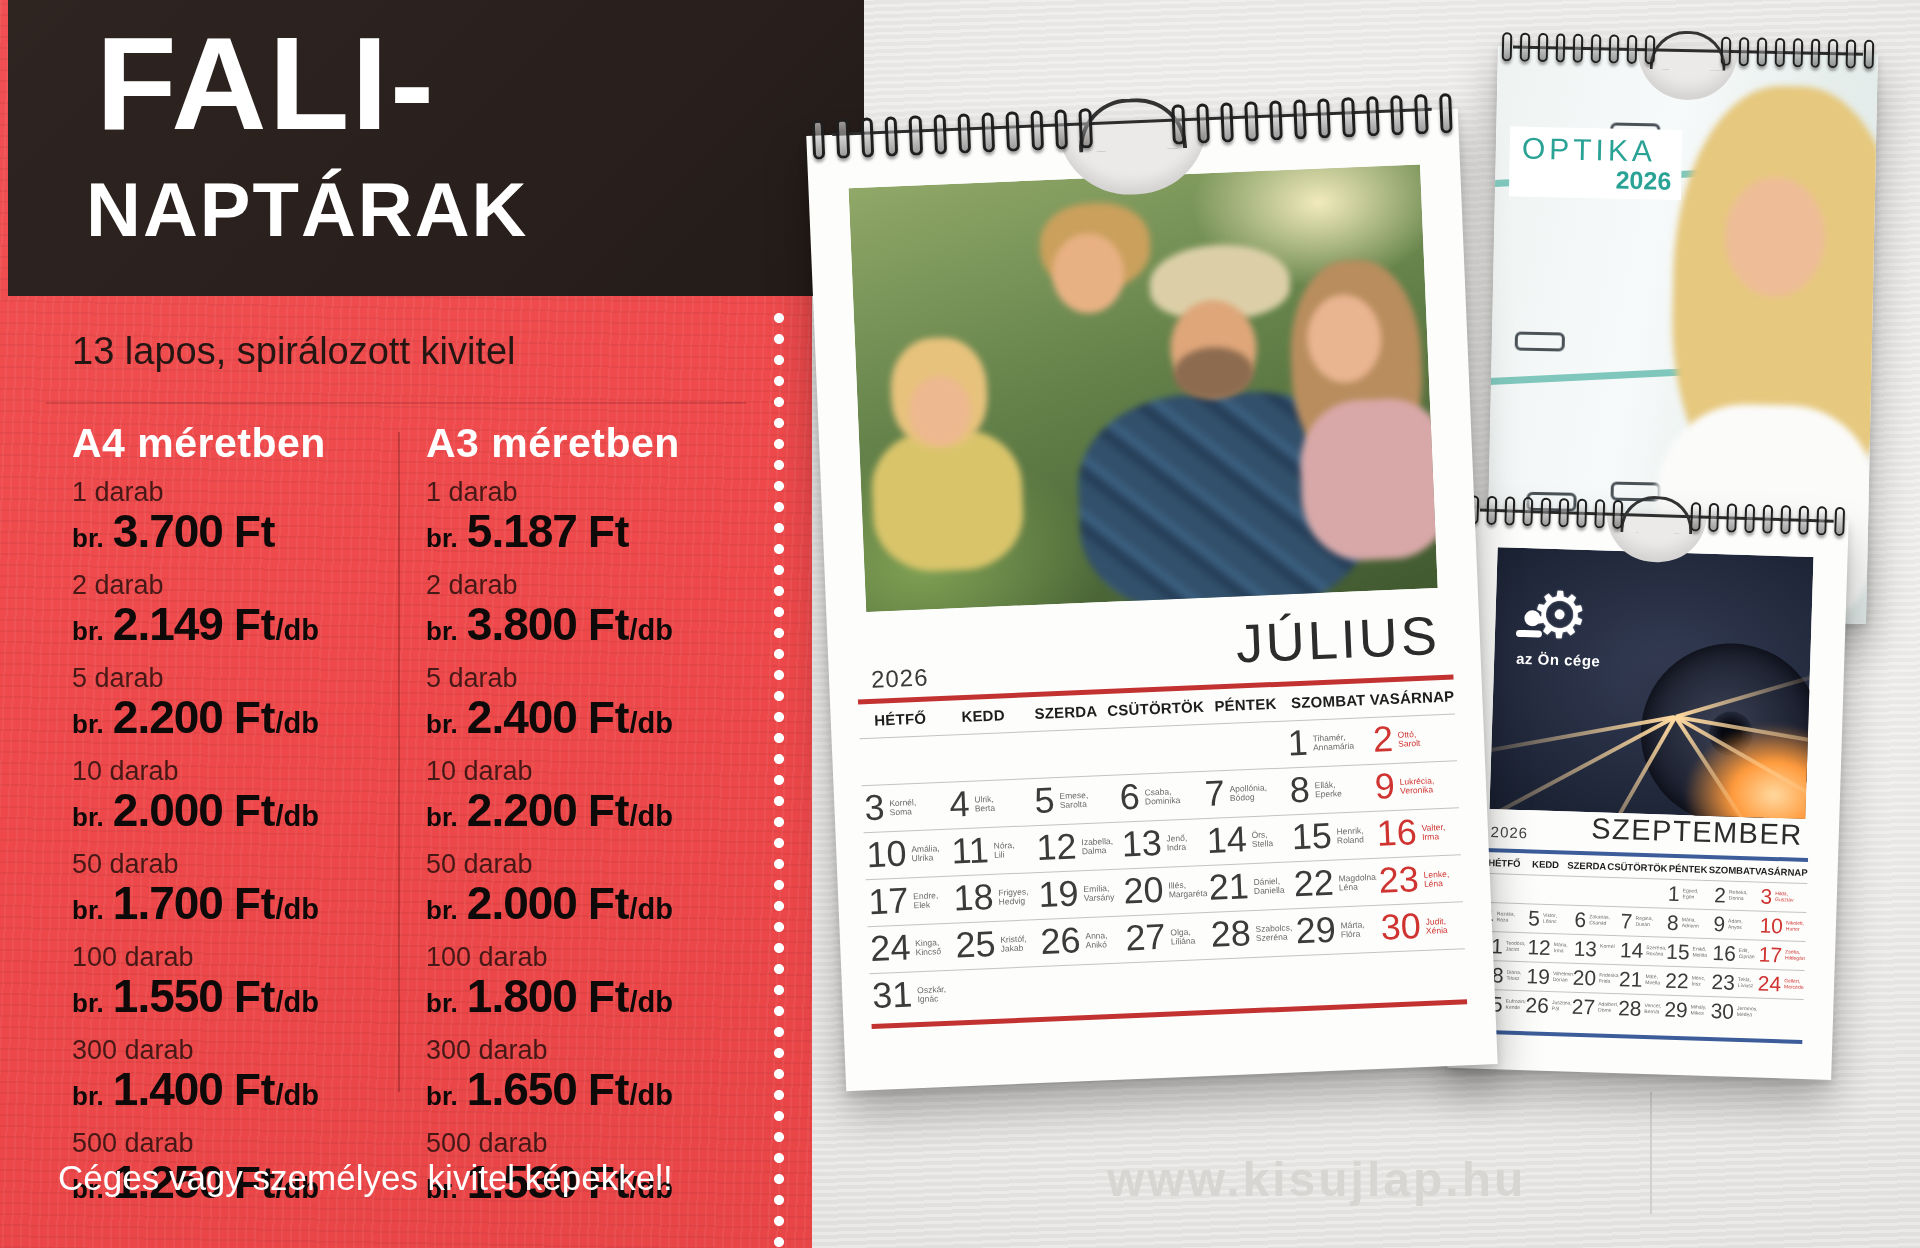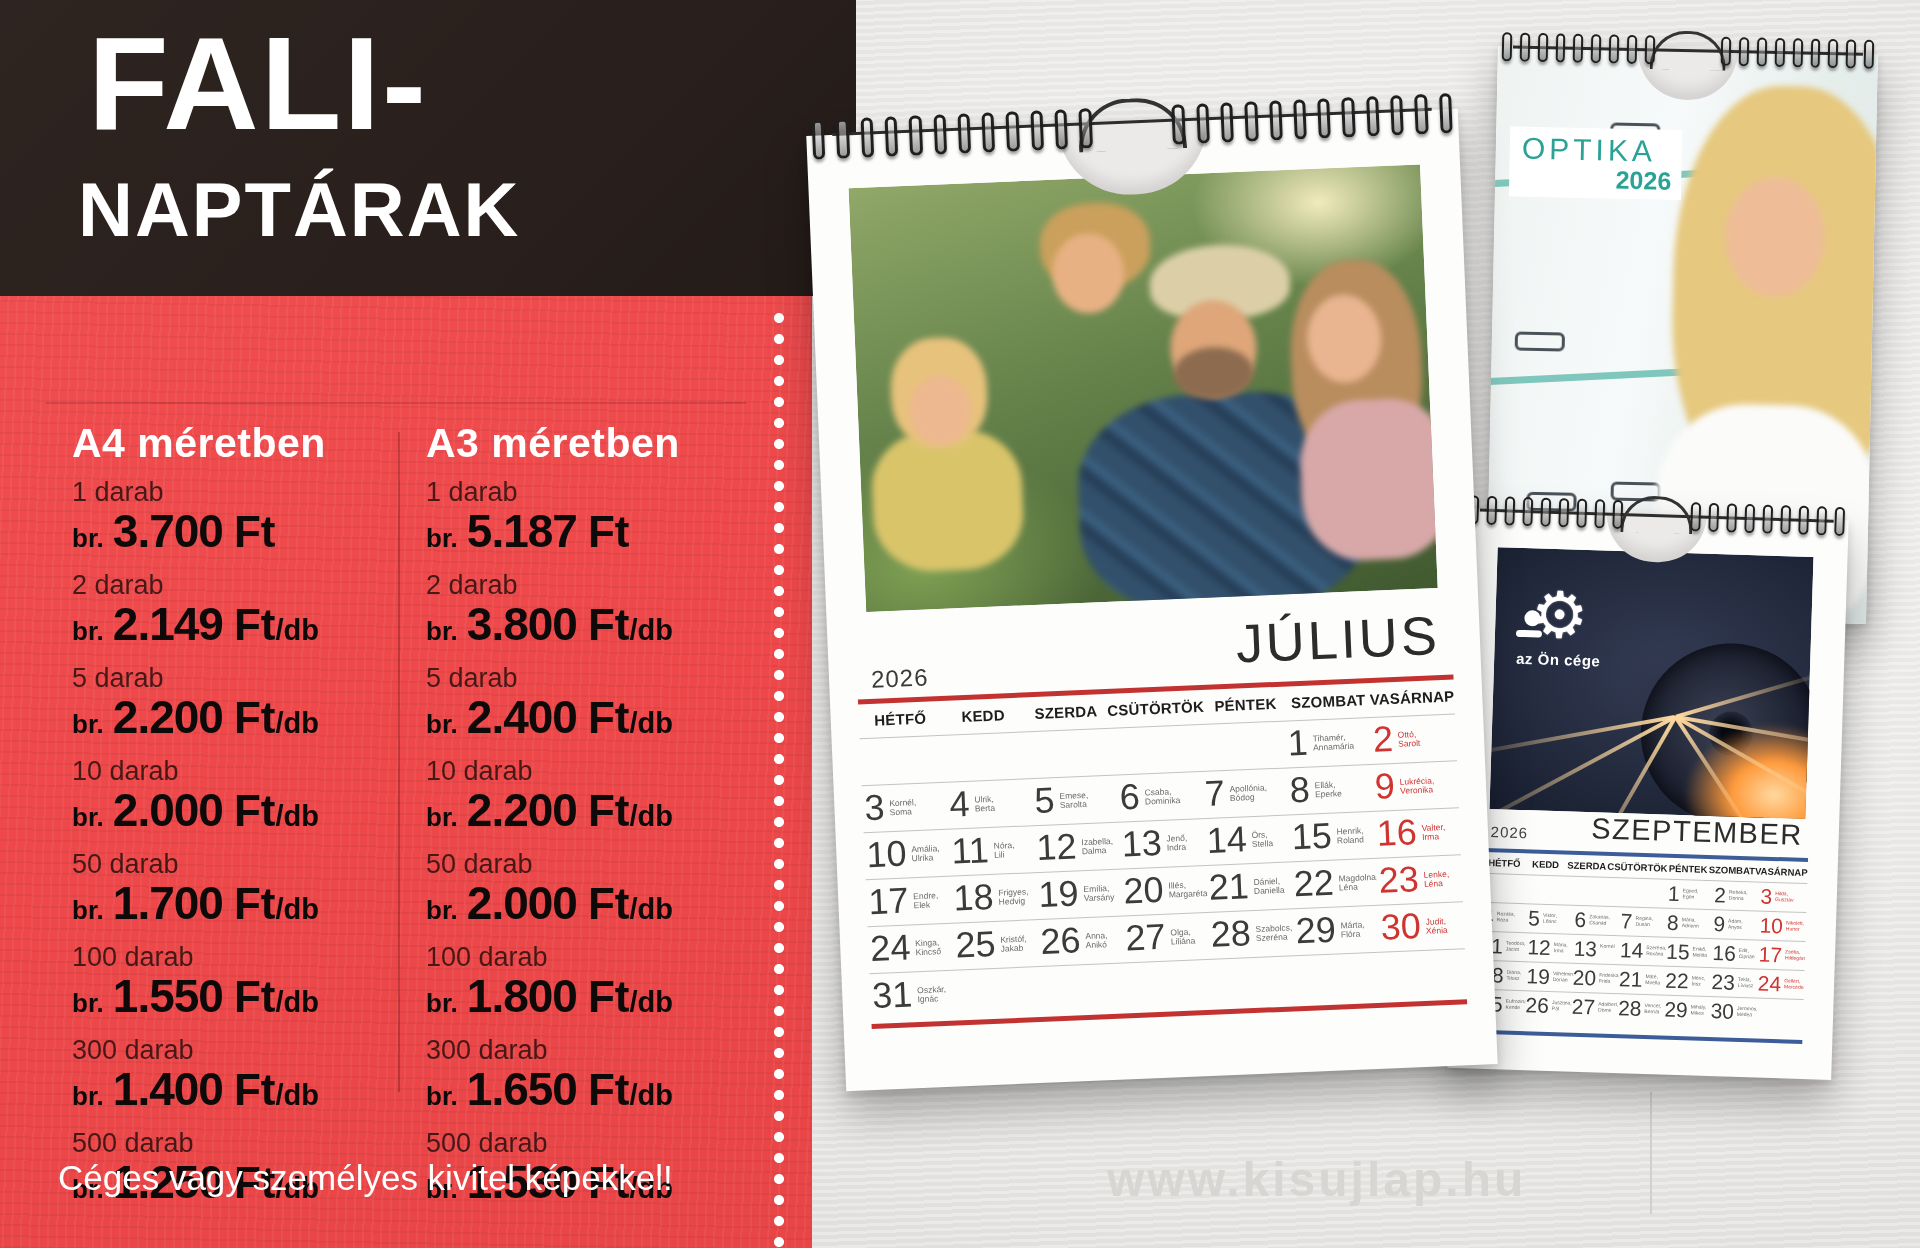--- a/index.html
+++ b/index.html
@@ -14,21 +14,21 @@
 
   
   .red-panel{position:absolute;left:0;top:0;width:812px;height:1248px;z-index:1;
     background:
       repeating-linear-gradient(92deg, rgba(255,255,255,.05) 0 2px, rgba(0,0,0,0) 2px 9px),
       repeating-linear-gradient(1deg, rgba(0,0,0,.045) 0 2px, rgba(0,0,0,0) 2px 11px),
       linear-gradient(160deg,#f15052 0%, #ee484a 55%, #e84547 100%);}
   .dotted-edge{position:absolute;top:308px;bottom:0;left:772px;width:14px;
     background-image:radial-gradient(circle at 7px 10px, #ffffff 0 4.6px, rgba(255,255,255,0) 5.4px);
     background-size:14px 21px;background-repeat:repeat-y;}
-  .black-header{position:absolute;left:0;top:0;width:856px;height:296px;z-index:2;
+  .black-header{position:absolute;left:8px;top:0;width:856px;height:296px;z-index:2;
     background:linear-gradient(135deg,#2e2420 0%, #281f1c 70%, #231b18 100%);
     border-bottom-right-radius:30px;}
   .title1{position:absolute;left:88px;top:18px;font-size:132px;font-weight:900;color:#ffffff;
     letter-spacing:2px;line-height:1.0;}
   .title2{position:absolute;left:78px;top:172px;font-size:76px;font-weight:900;color:#ffffff;
     letter-spacing:2px;line-height:1.0;}
   .panel-subtitle{position:absolute;left:72px;top:330px;font-size:38px;font-weight:500;color:#231613;z-index:3;}
   .panel-rule{position:absolute;left:46px;top:402px;width:700px;height:2px;background:rgba(0,0,0,.13);z-index:3;}
   .price-columns{position:absolute;left:0;top:420px;width:812px;z-index:3;}
   .price-col{position:absolute;top:0;}
@@ -180,20 +180,21 @@
   .brand-name{margin-top:2px;font-size:25px;font-weight:800;color:#cfccc9;letter-spacing:.5px;}
   .brand-tagline{margin-top:3px;font-size:12.5px;color:#d9d7d4;letter-spacing:.5px;}
 </style>
 </head>
 <body>
 
 <div class="stage">
 
   <div class="red-panel">
     <div class="dotted-edge"></div>
+    <div class="panel-subtitle">13 lapos, spirálozott kivitel</div>
     <div class="panel-rule"></div>
     <div class="price-columns" id="price-columns">
       <div class="col-divider"></div>
     <div class="price-col c0">
           <div class="price-heading">A4 méretben</div>
           <div class="price-qty">1 darab</div>
           <div class="price-val">
             <span class="br">br.</span>
             <span class="amt">3.700</span>
             <span class="ft">Ft</span>

